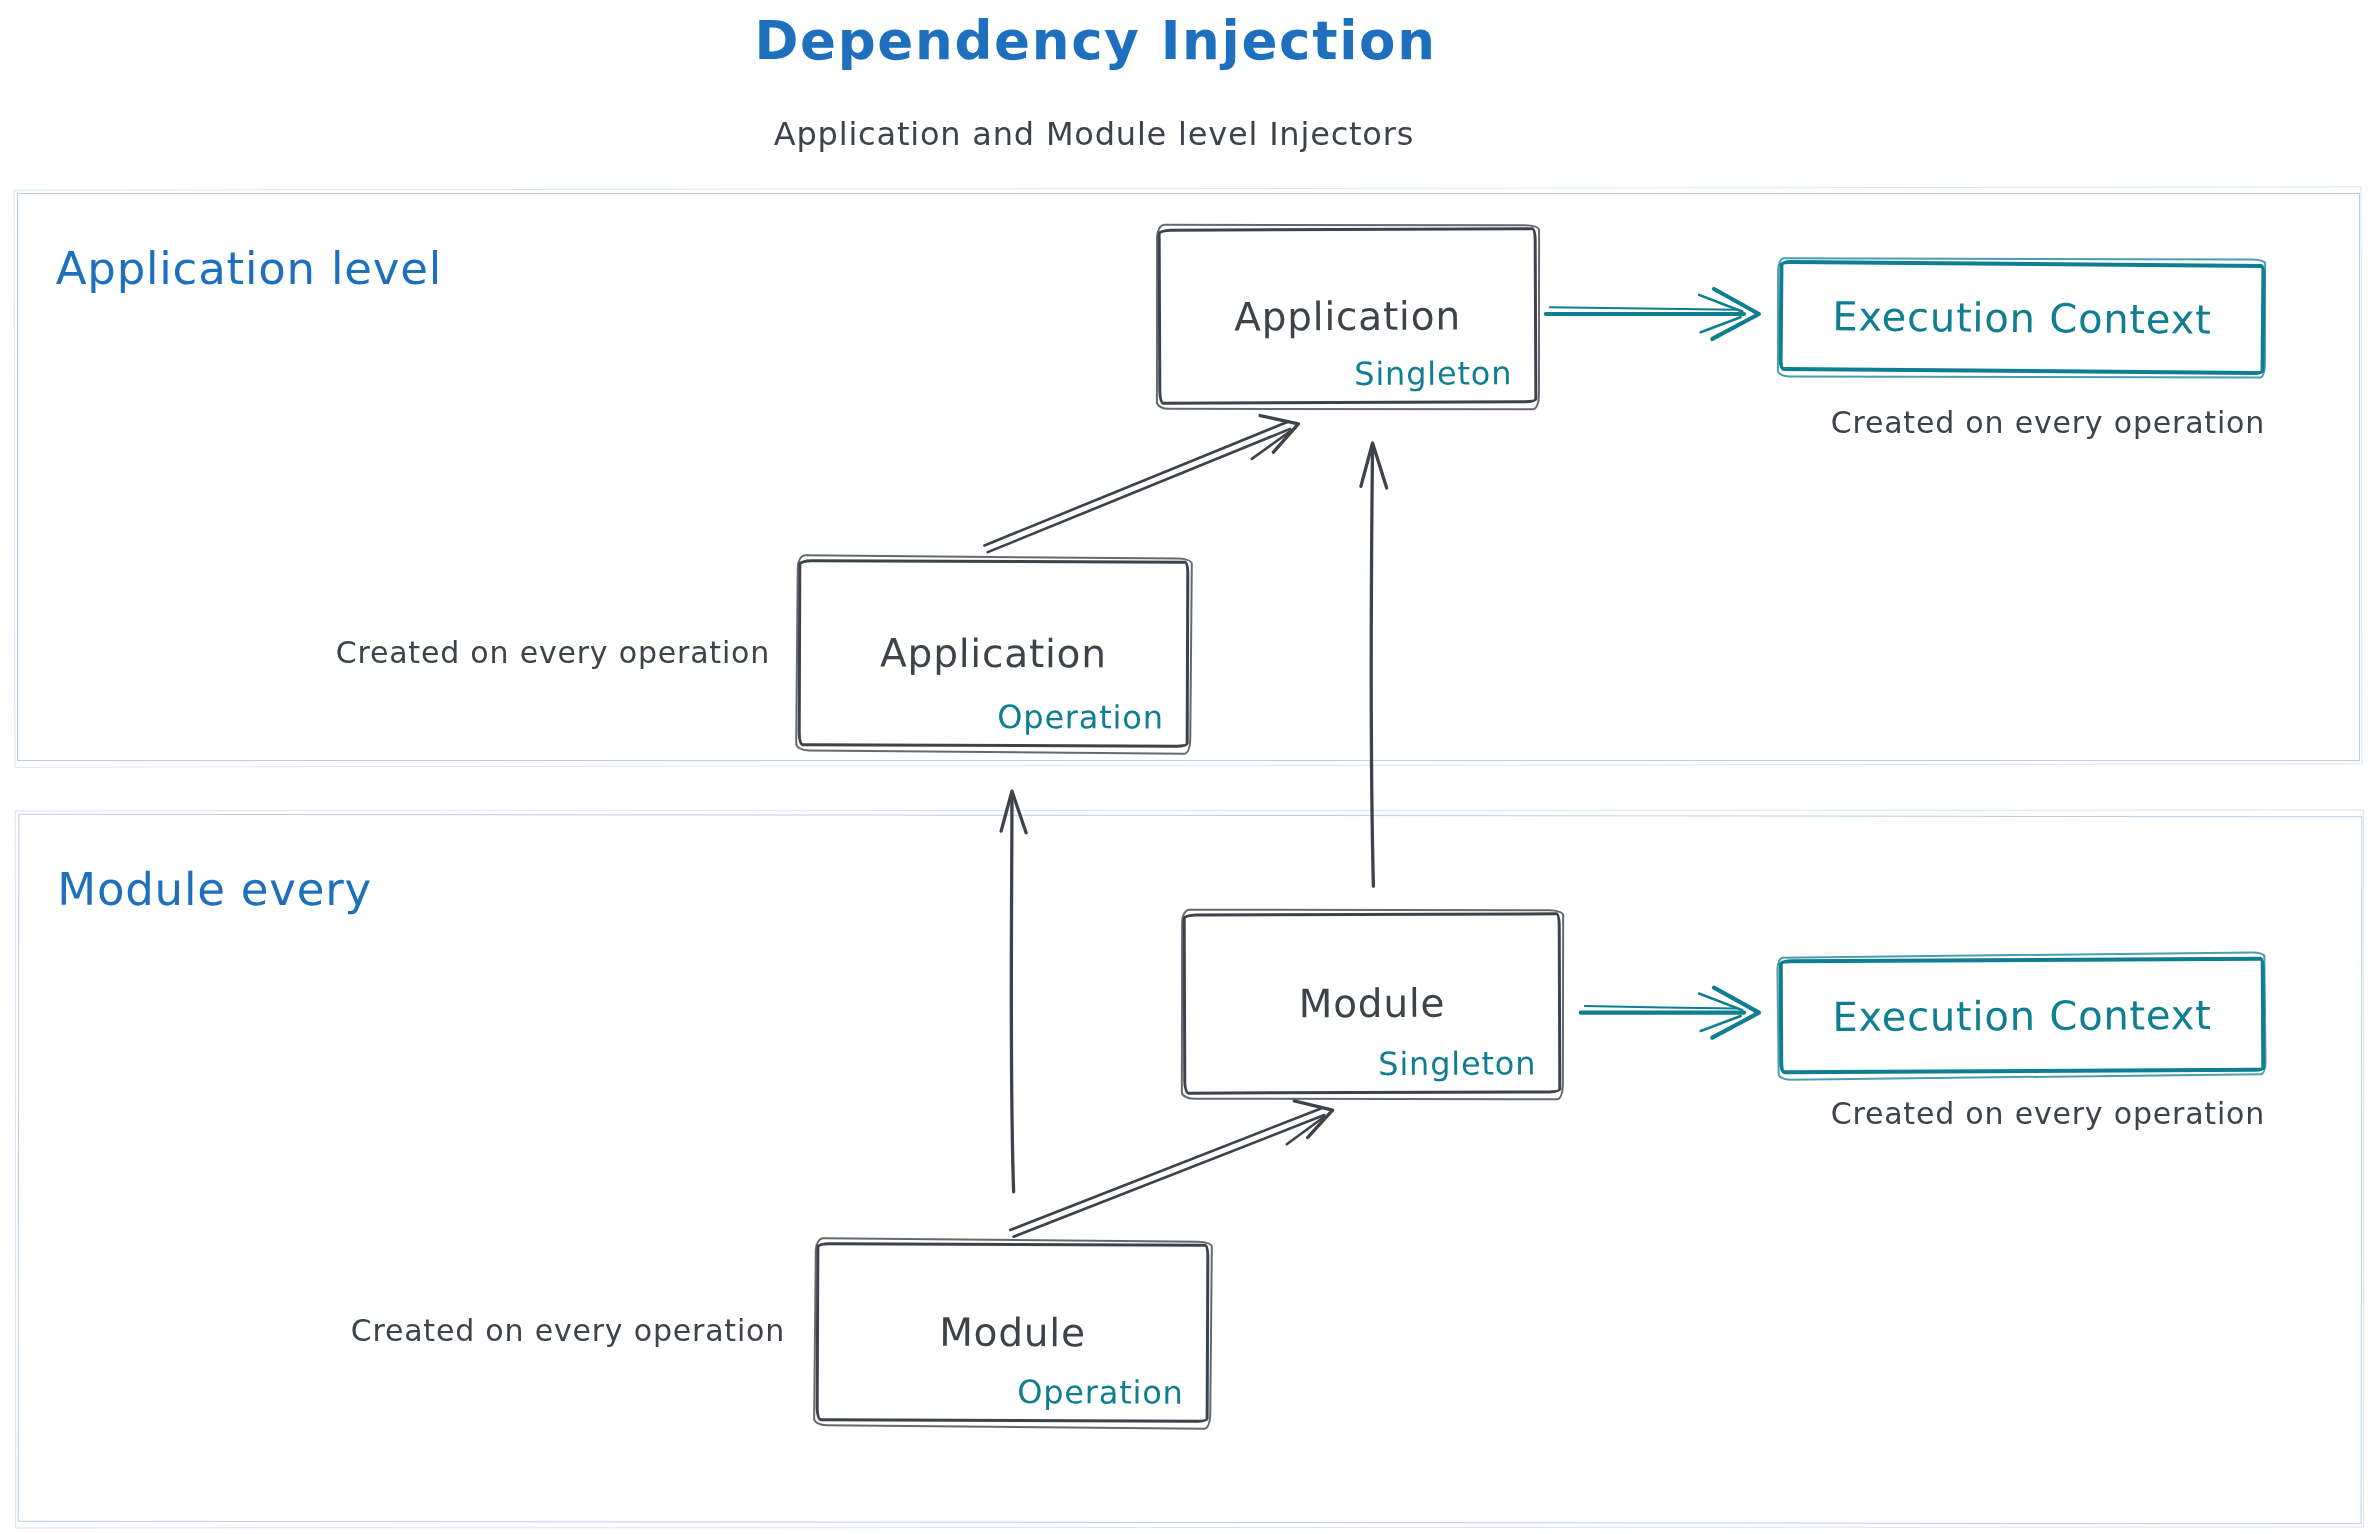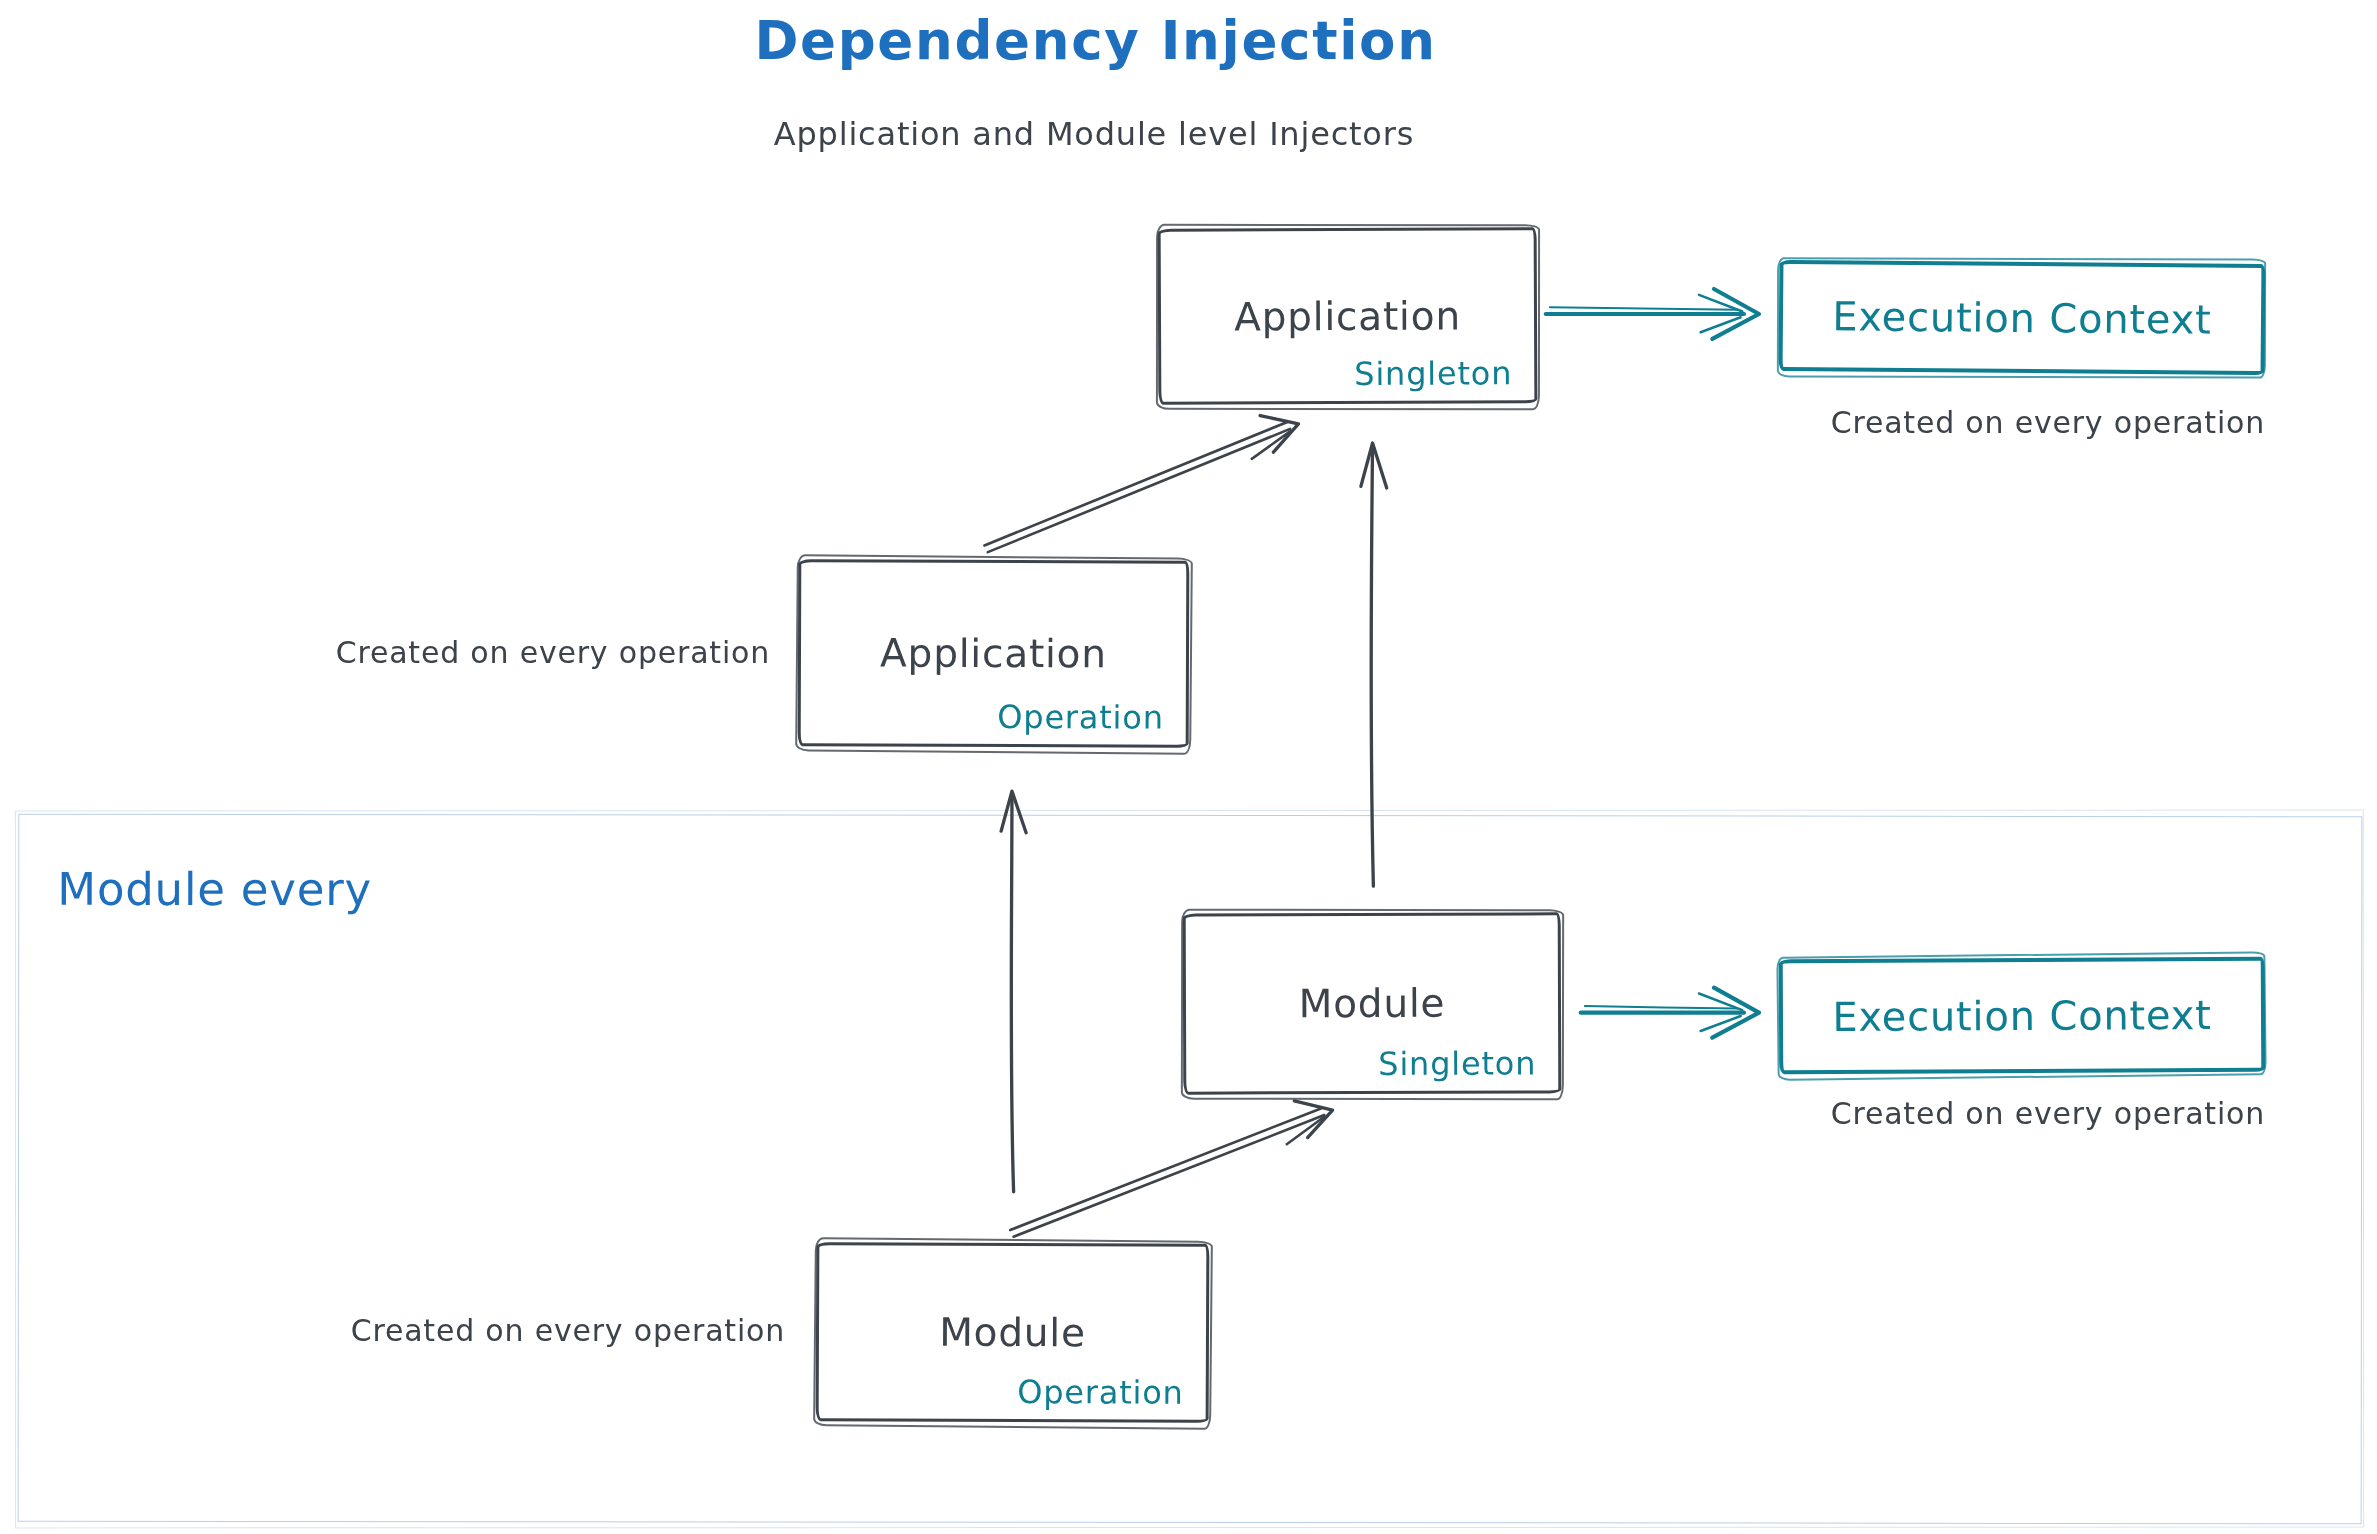--- a/index.html
+++ b/index.html
@@ -62,20 +62,23 @@
   .s-teal{stroke:var(--teal);fill:none;stroke-linecap:round;stroke-linejoin:round;}
 </style>
 </head>
 <body>
 
 <div class="canvas">
 
   <div class="title">Dependency Injection</div>
   <div class="subtitle">Application and Module level Injectors</div>
 
+  <section class="frame frame-app">
+    <span class="frame-label">Application level</span>
+  </section>
 
   <section class="frame frame-module">
     <span class="frame-label">Module every</span>
   </section>
 
   <div class="node" id="app-singleton">
     <span class="node-title">Application</span>
     <span class="node-scope">Singleton</span>
   </div>
 

